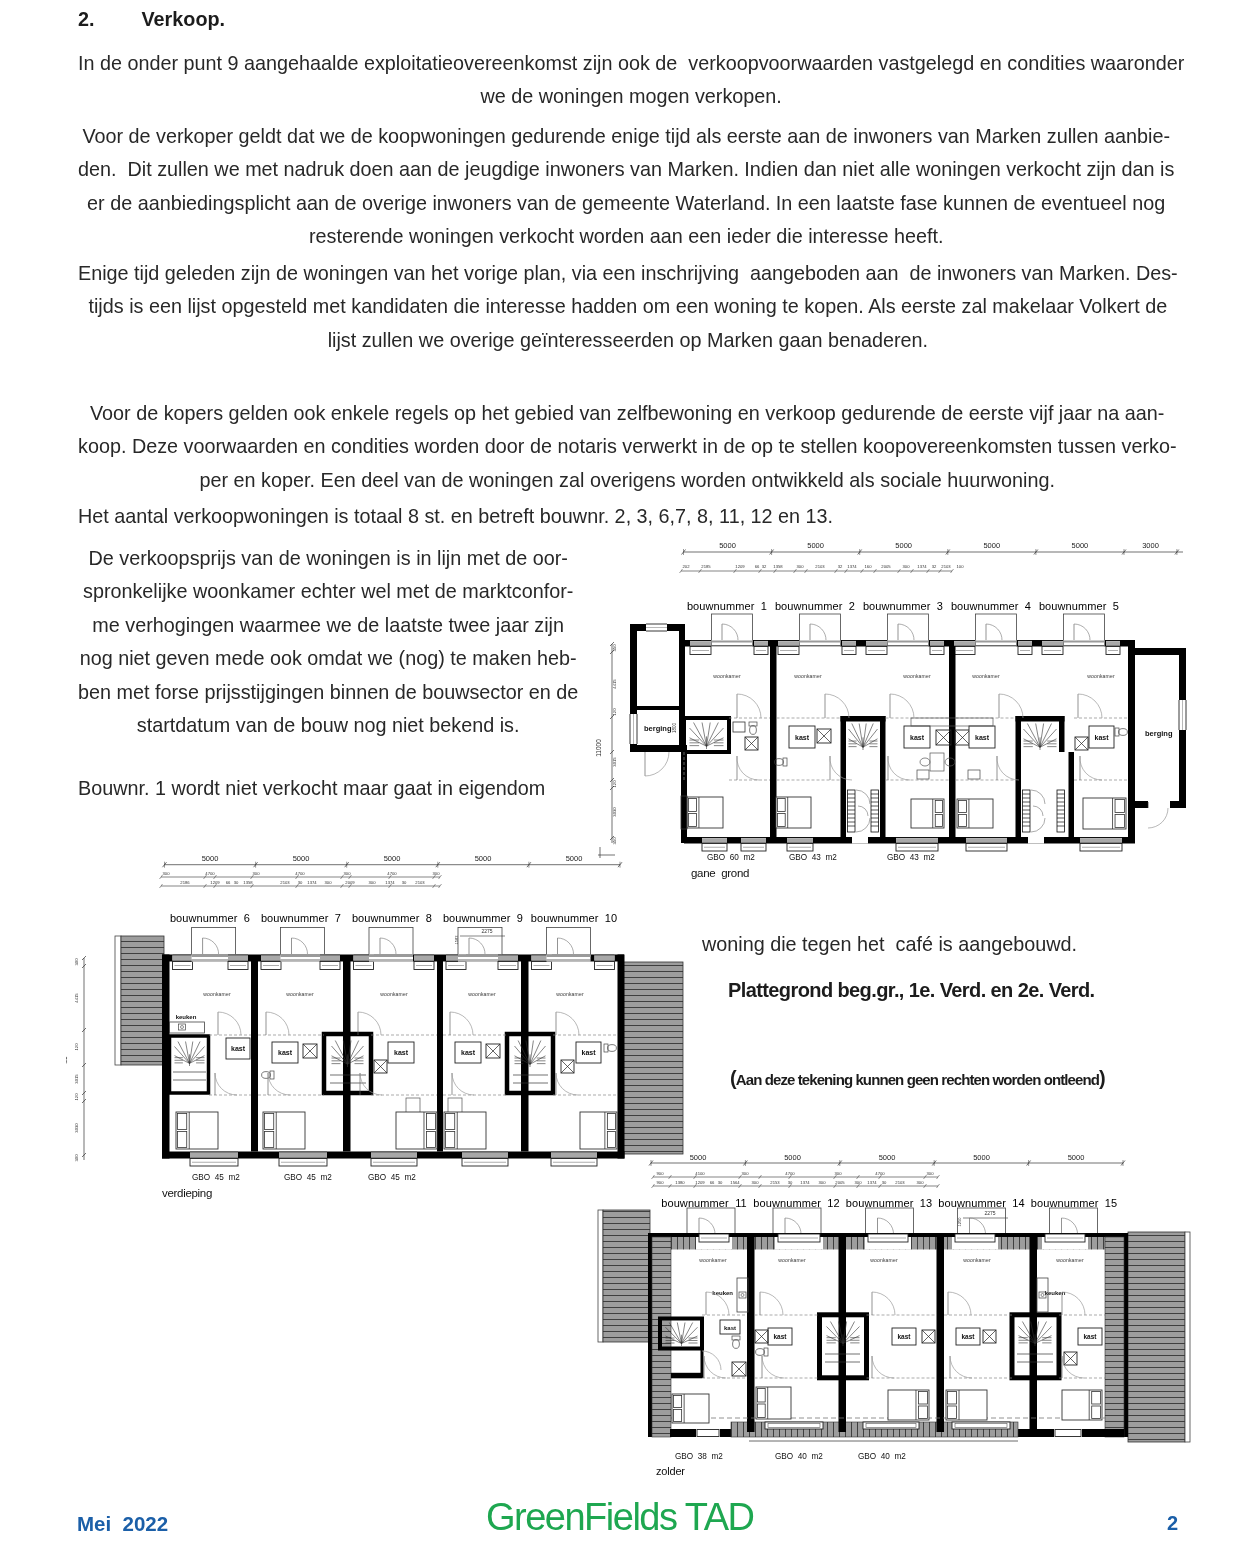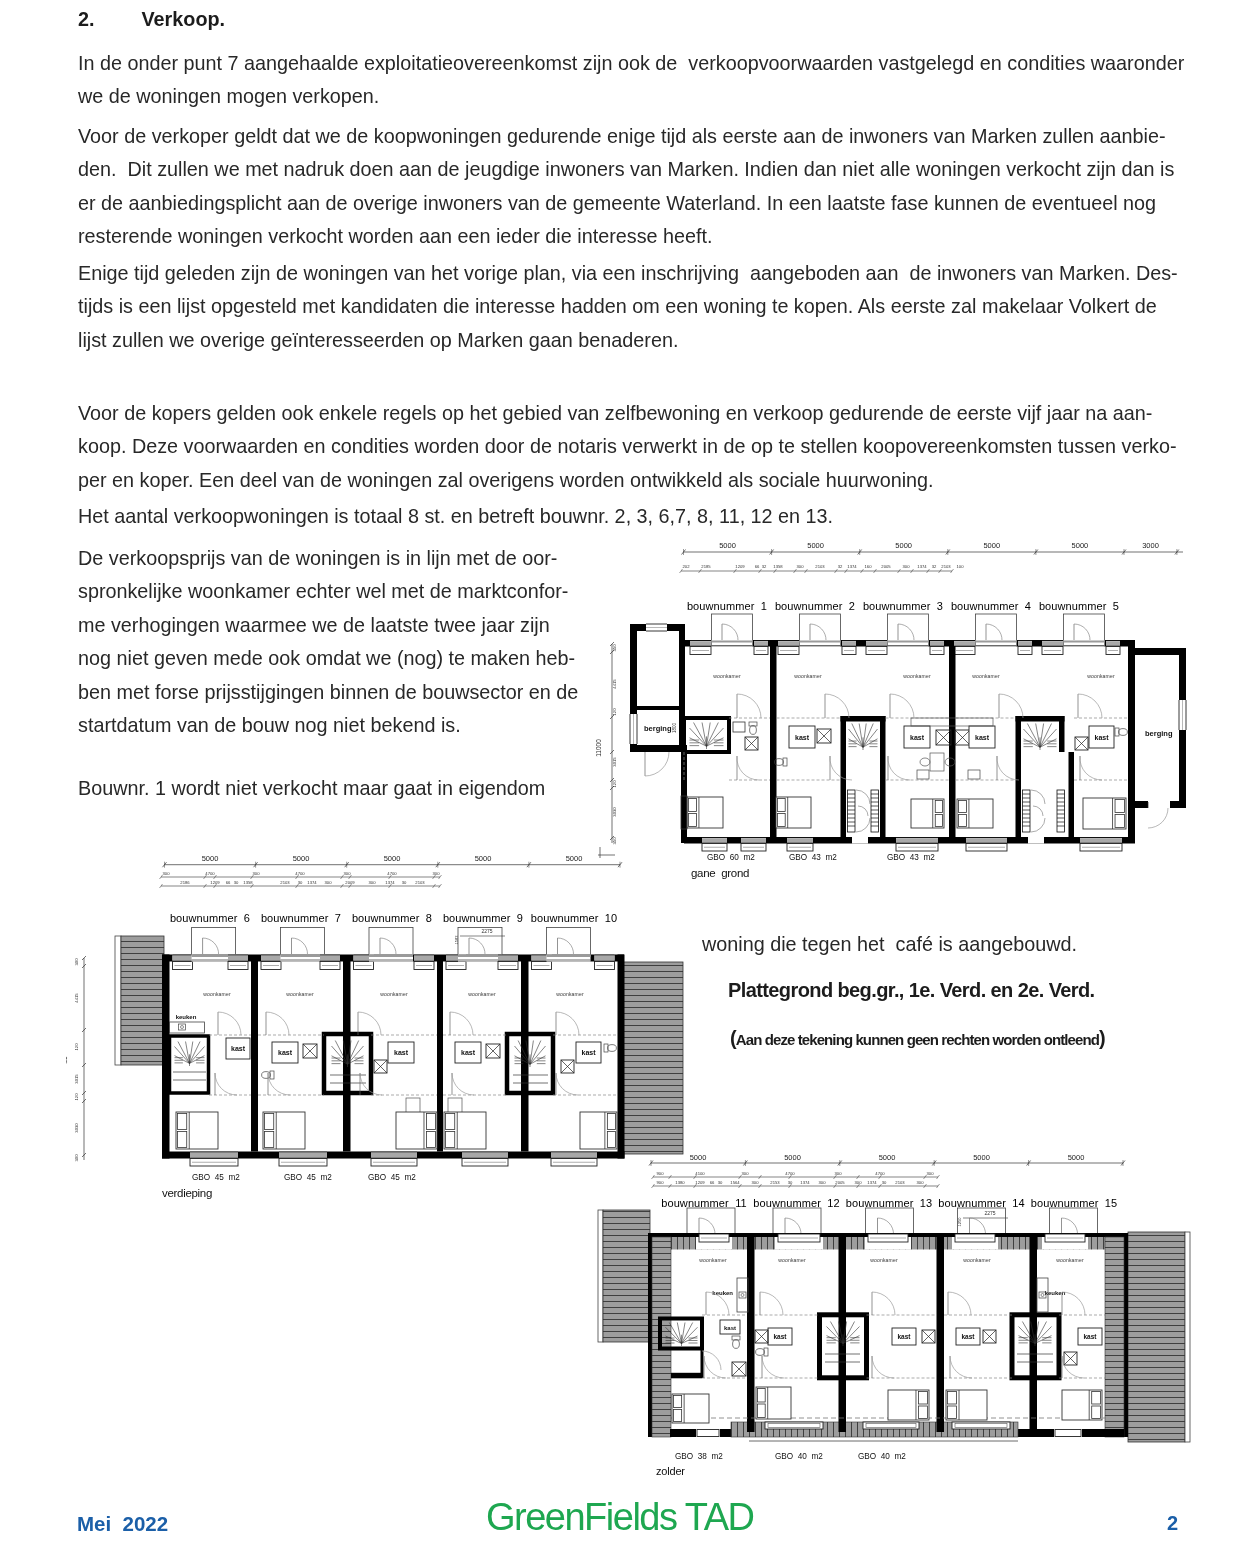--- a/index.html
+++ b/index.html
@@ -1,25 +1,25 @@
 <!DOCTYPE html>
 <html><head><meta charset="utf-8"><style>
 html,body{margin:0;padding:0;}
 body{width:1256px;height:1554px;background:#fff;font-family:"Liberation Sans",sans-serif;position:relative;overflow:hidden;}
-.tb{position:absolute;color:#282828;font-size:19.8px;line-height:33.4px;letter-spacing:0px;}
+.tb{position:absolute;color:#282828;font-size:19.8px;line-height:33.4px;letter-spacing:0px;text-align:center;}
 .tb div{white-space:pre;}
 svg{position:absolute;}
 </style></head><body>
 
 <div class="tb" style="left:78px;top:3px;font-weight:bold;color:#1c1c1c">
     <div>2.<span style="display:inline-block;width:47px"></span>Verkoop.</div>
   </div>
 
 <div class="tb" style="left:78px;top:47px">
-<div>In de onder punt 7 aangehaalde exploitatieovereenkomst zijn ook de  verkoopvoorwaarden vastgelegd en condities waaronder</div>
+<div>In de onder punt 9 aangehaalde exploitatieovereenkomst zijn ook de  verkoopvoorwaarden vastgelegd en condities waaronder</div>
 <div>we de woningen mogen verkopen.</div>
 </div>
 
 <div class="tb" style="left:78px;top:120px">
 <div>Voor de verkoper geldt dat we de koopwoningen gedurende enige tijd als eerste aan de inwoners van Marken zullen aanbie-</div>
 <div>den.  Dit zullen we met nadruk doen aan de jeugdige inwoners van Marken. Indien dan niet alle woningen verkocht zijn dan is</div>
 <div>er de aanbiedingsplicht aan de overige inwoners van de gemeente Waterland. In een laatste fase kunnen de eventueel nog</div>
 <div>resterende woningen verkocht worden aan een ieder die interesse heeft.</div>
 </div>
 
@@ -53,21 +53,21 @@
 </div>
 
 <div class="tb" style="left:702px;top:928px">
 <div>woning die tegen het  café is aangebouwd.</div>
 </div>
 
 <div class="tb" style="left:728px;top:974px;font-weight:bold;color:#1c1c1c;font-size:20px;letter-spacing:-0.6px">
     <div>Plattegrond beg.gr., 1e. Verd. en 2e. Verd.</div>
   </div>
 
-<div class="tb" style="left:730px;top:1022px;font-weight:bold;color:#1c1c1c;font-size:15px;letter-spacing:-0.9px">
+<div class="tb" style="left:730px;top:1062px;font-weight:bold;color:#1c1c1c;font-size:15px;letter-spacing:-0.9px">
     <div><span style="font-size:20px">(</span>Aan deze tekening kunnen geen rechten worden ontleend<span style="font-size:20px">)</span></div>
   </div>
 <svg style="left:0px;top:0px" width="1256" height="1554" viewBox="0 0 1256 1554">
     <g>
       <line x1="683.5" y1="552" x2="1183" y2="552" stroke="#333" stroke-width="0.7"></line>
       <line x1="681.5" y1="554.5" x2="685.5" y2="549.5" stroke="#333" stroke-width="0.7"></line>
       <line x1="683.5" y1="549" x2="683.5" y2="555" stroke="#333" stroke-width="0.5"></line>
       <line x1="769.6" y1="554.5" x2="773.6" y2="549.5" stroke="#333" stroke-width="0.7"></line>
       <line x1="771.6" y1="549" x2="771.6" y2="555" stroke="#333" stroke-width="0.5"></line>
       <line x1="857.7" y1="554.5" x2="861.7" y2="549.5" stroke="#333" stroke-width="0.7"></line>

